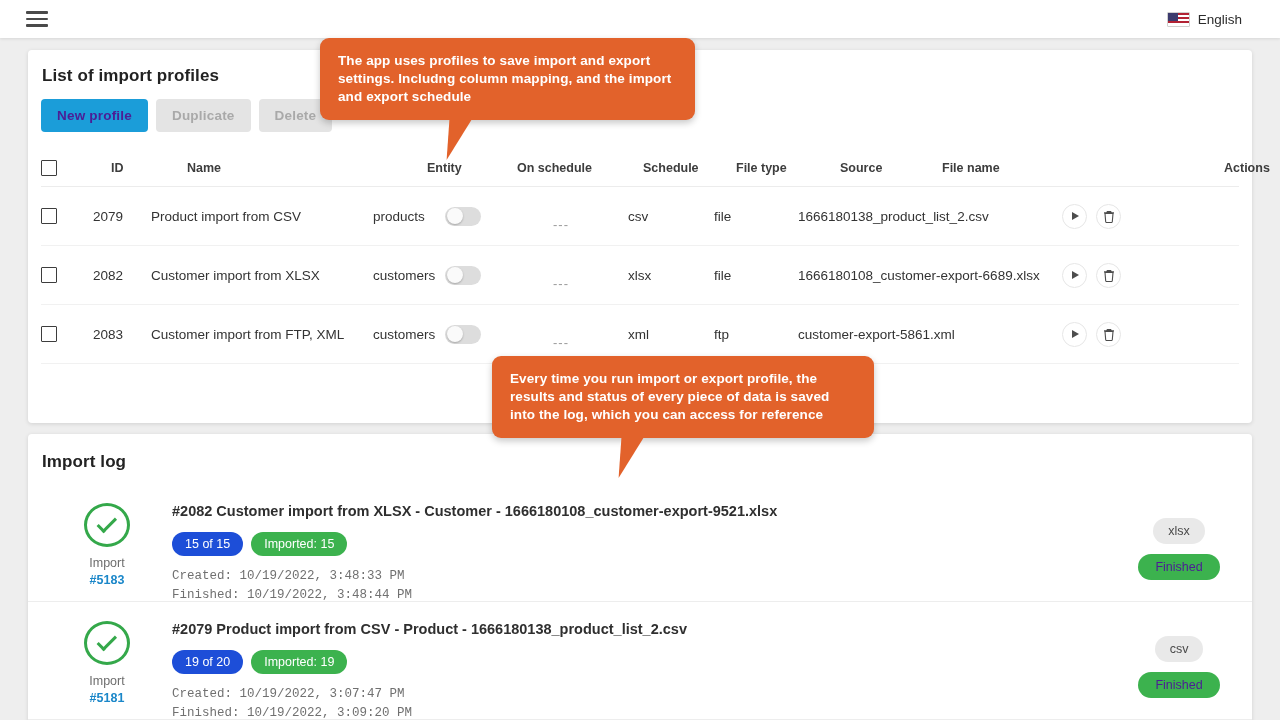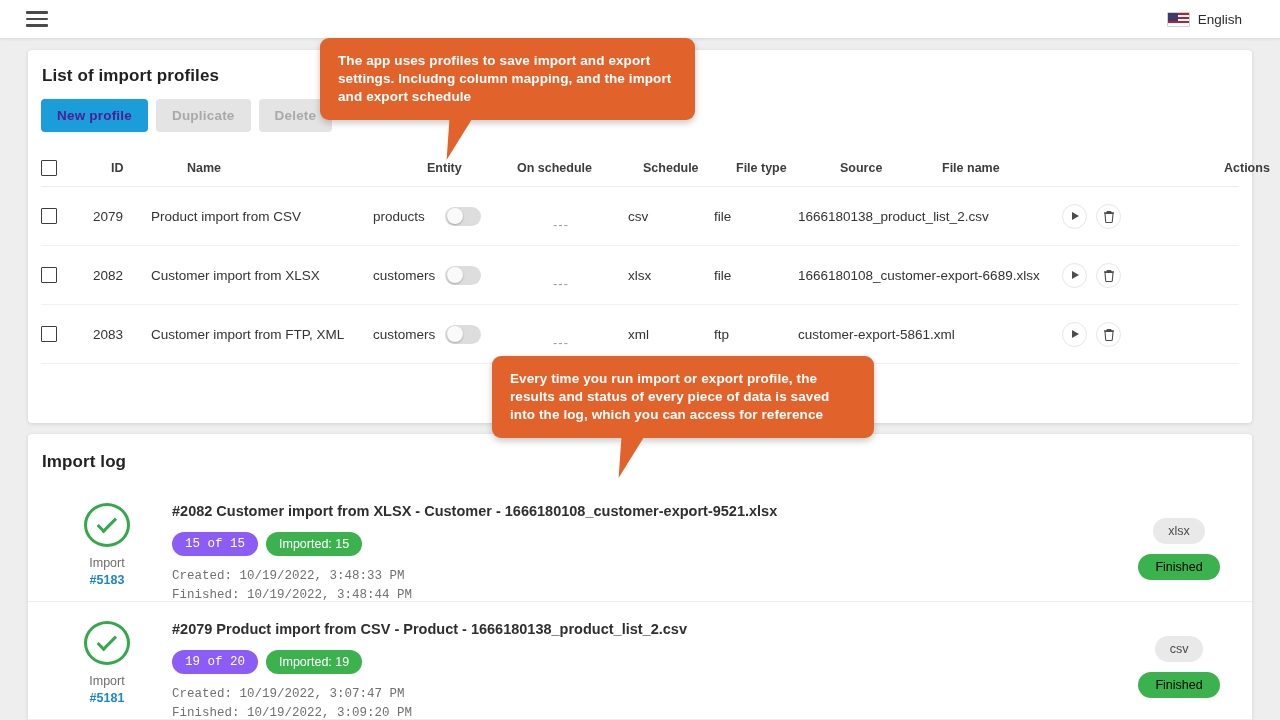--- a/index.html
+++ b/index.html
@@ -118,29 +118,29 @@
     display: flex; align-items: center; justify-content: center; }
   .tick { width: 19px; height: 10px; border-left: 3.4px solid #34a84a;
     border-bottom: 3.4px solid #34a84a; transform: rotate(-45deg) translate(1px,-2px); }
   .log-icon-label { font-size: 12.5px; color: #6d6d6d; margin-top: 9px; }
   .log-icon-id { font-size: 12.5px; color: #1b87c9; font-weight: bold; margin-top: 3px; cursor: pointer; }
 
   .log-body { flex: 1; padding-top: 5px; }
   .log-title { font-size: 14.5px; font-weight: bold; color: #2f2f2f; }
   .pills { display: flex; gap: 8px; margin-top: 13px; }
   .pill { border-radius: 13px; padding: 5px 13px; font-size: 12.5px; color: #ffffff; }
-  .pill-count { background: #8b5cf6; font-family: Liberation Mono, monospace; }
+  .pill-count { background: #1d4ed8; }
   .pill-ok { background: #3cb24e; }
   .log-meta { margin-top: 11px; font-size: 12.5px; color: #707070; line-height: 1.55; font-family: Liberation Mono, monospace; }
 
   .log-right { width: 118px; flex: none; display: flex; flex-direction: column;
     align-items: center; gap: 10px; padding-top: 20px; }
   .badge-type { background: #e9e9e9; color: #4a4a4a; border-radius: 13px;
     padding: 6px 15px; font-size: 12.5px; }
-  .badge-status { background: #3cb24e; color: #000000; border-radius: 13px;
+  .badge-status { background: #3cb24e; color: #4c1d95; border-radius: 13px;
     padding: 6px 17px; font-size: 12.5px; }
 </style>
 </head>
 <body>
 
 <div class="app">
 
   <div class="topbar">
     <div class="hamburger">
       <span></span>

